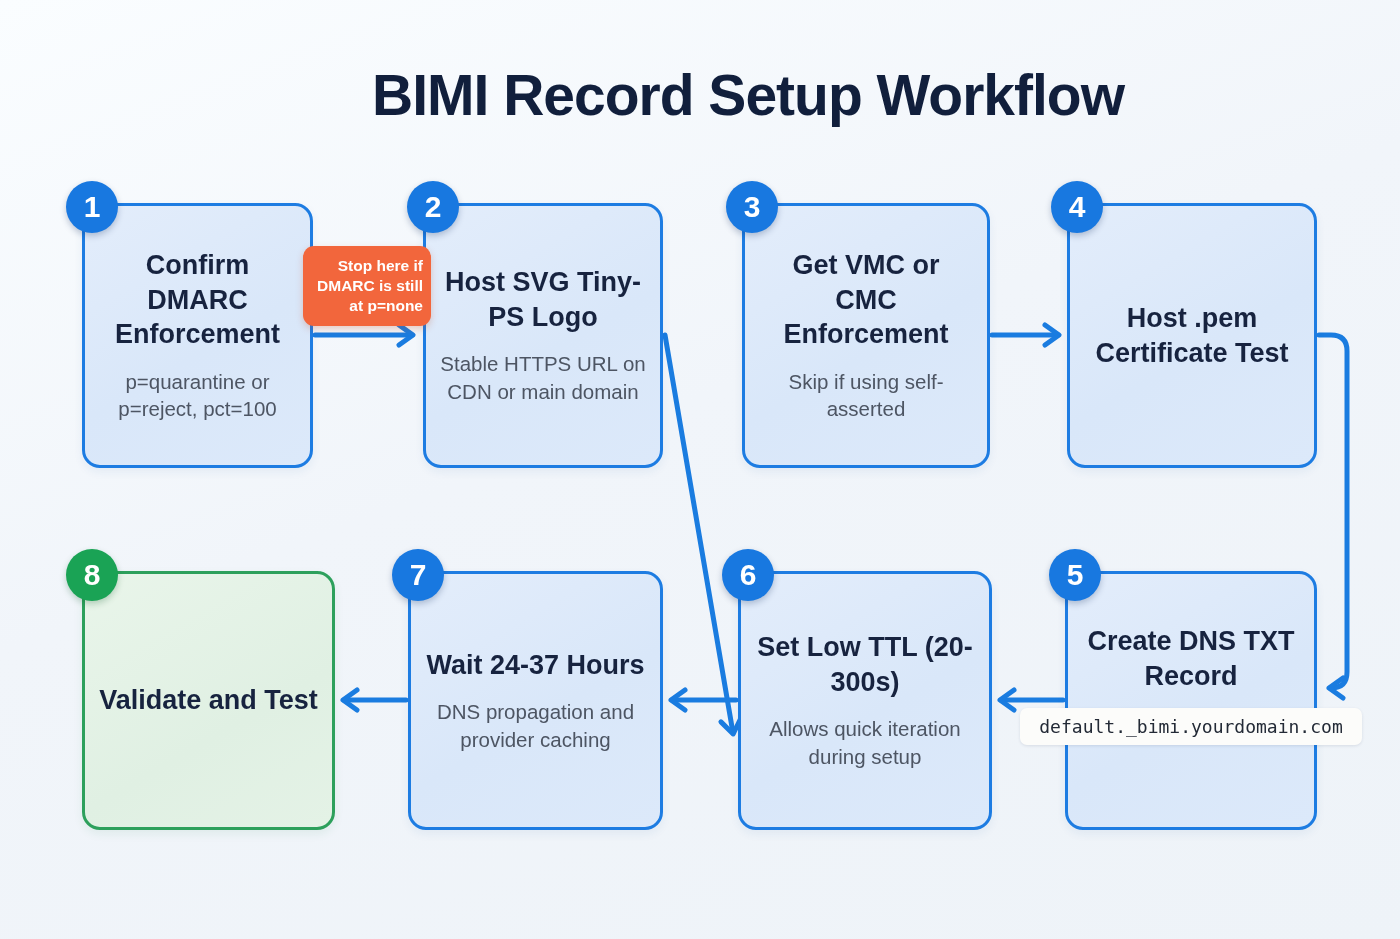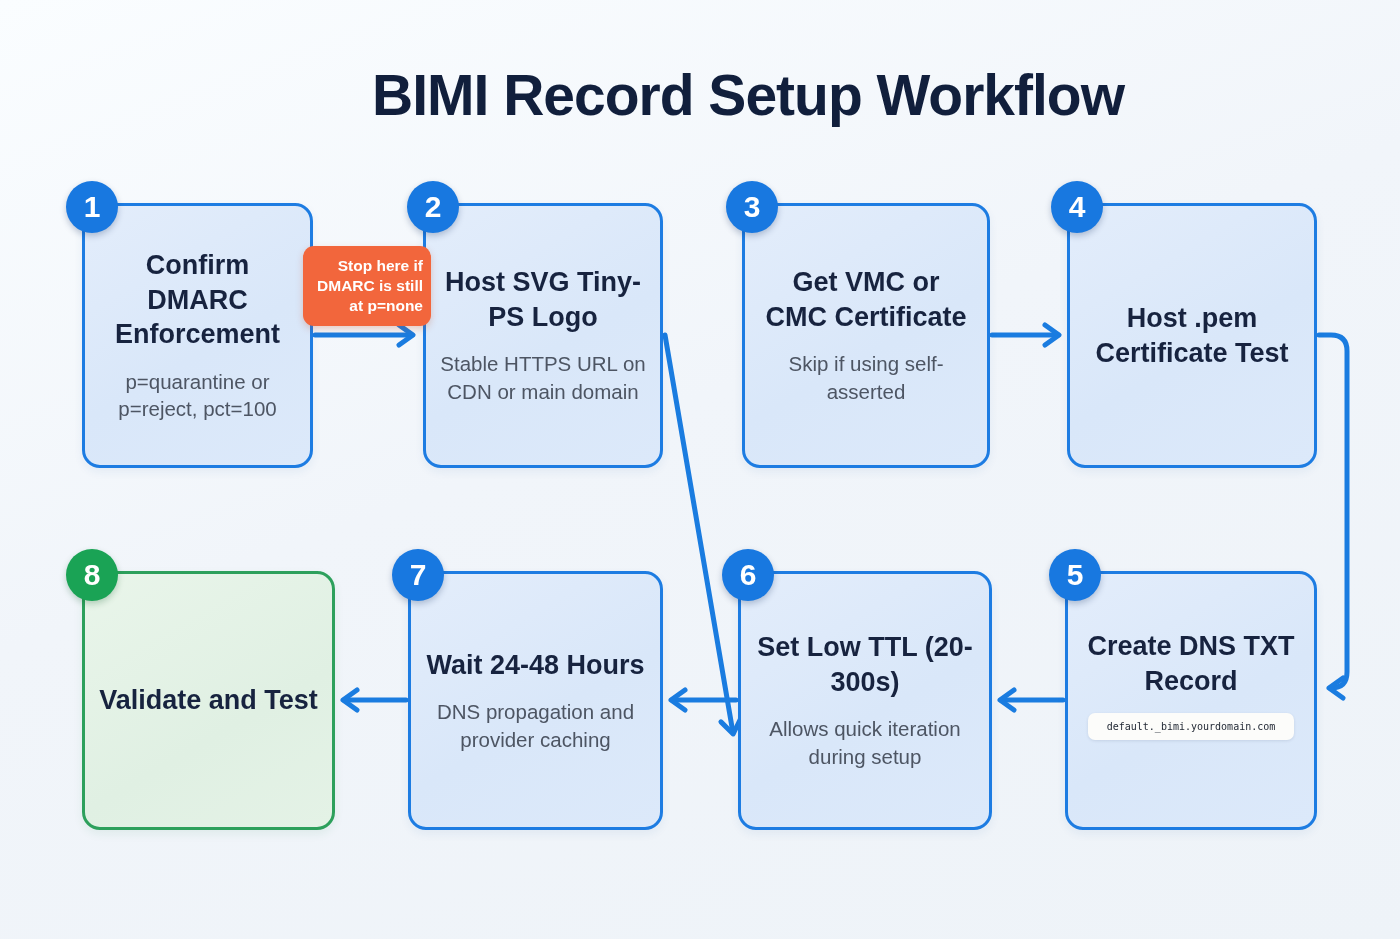--- a/index.html
+++ b/index.html
@@ -40,21 +40,21 @@
   }
   .step.green .badge{background:#1aa355;box-shadow:0 3px 6px rgba(10,90,40,0.25);}
   .step .step-title{
     font-size:27px;font-weight:700;color:#17233f;line-height:1.28;text-align:center;margin:0;
   }
   .step .step-subtitle{
     font-size:20.5px;color:#4d5563;line-height:1.35;text-align:center;margin:0;
   }
   .code-chip{
     background:#fcfcfa;border-radius:7px;padding:8px 19px;
-    font-family:"DejaVu Sans Mono", monospace;font-size:10px;color:#232a36;
+    font-family:"DejaVu Sans Mono", monospace;font-size:18px;color:#232a36;
     box-shadow:0 1px 3px rgba(40,60,90,0.12);white-space:nowrap;
   }
 
   
   .s1{left:82px;top:203px;width:231px;height:265px;}
   .s2{left:423px;top:203px;width:240px;height:265px;}
   .s3{left:742px;top:203px;width:248px;height:265px;}
   .s4{left:1067px;top:203px;width:250px;height:265px;}
   .s5{left:1065px;top:571px;width:252px;height:259px;padding-bottom:50px;}
   .s6{left:738px;top:571px;width:254px;height:259px;}
@@ -102,21 +102,21 @@
   <div class="callout">Stop here if DMARC is still at p=none</div>
 
   <div class="step s2">
     <div class="badge">2</div>
     <p class="step-title">Host SVG Tiny-PS Logo</p>
     <p class="step-subtitle">Stable HTTPS URL on CDN or main domain</p>
   </div>
 
   <div class="step s3">
     <div class="badge">3</div>
-    <p class="step-title">Get VMC or CMC Certificate</p>
+    <p class="step-title">Get VMC or CMC Enforcement</p>
     <p class="step-subtitle">Skip if using self-asserted</p>
   </div>
 
   <div class="step s4">
     <div class="badge">4</div>
     <p class="step-title">Host .pem Certificate Test</p>
   </div>
 
   <div class="step s5">
     <div class="badge">5</div>
@@ -125,21 +125,21 @@
   </div>
 
   <div class="step s6">
     <div class="badge">6</div>
     <p class="step-title">Set Low TTL (20-300s)</p>
     <p class="step-subtitle">Allows quick iteration during setup</p>
   </div>
 
   <div class="step s7">
     <div class="badge">7</div>
-    <p class="step-title">Wait 24-48 Hours</p>
+    <p class="step-title">Wait 24-37 Hours</p>
     <p class="step-subtitle">DNS propagation and provider caching</p>
   </div>
 
   <div class="step s8 green">
     <div class="badge">8</div>
     <p class="step-title">Validate and Test</p>
   </div>
 
 </div>
 

